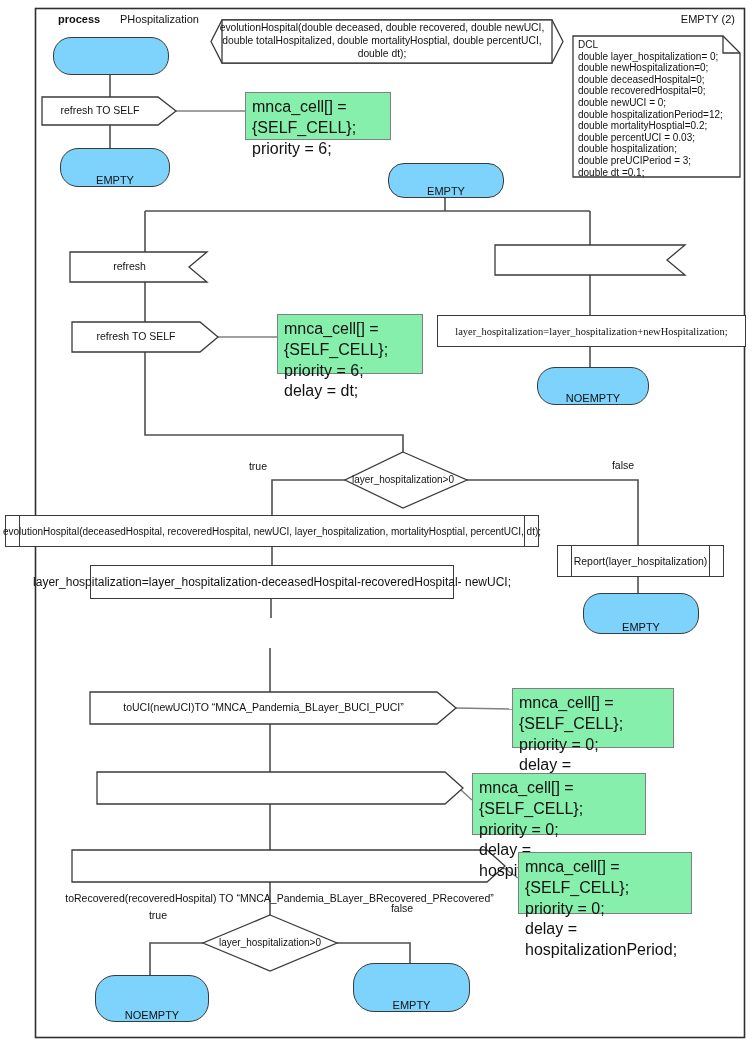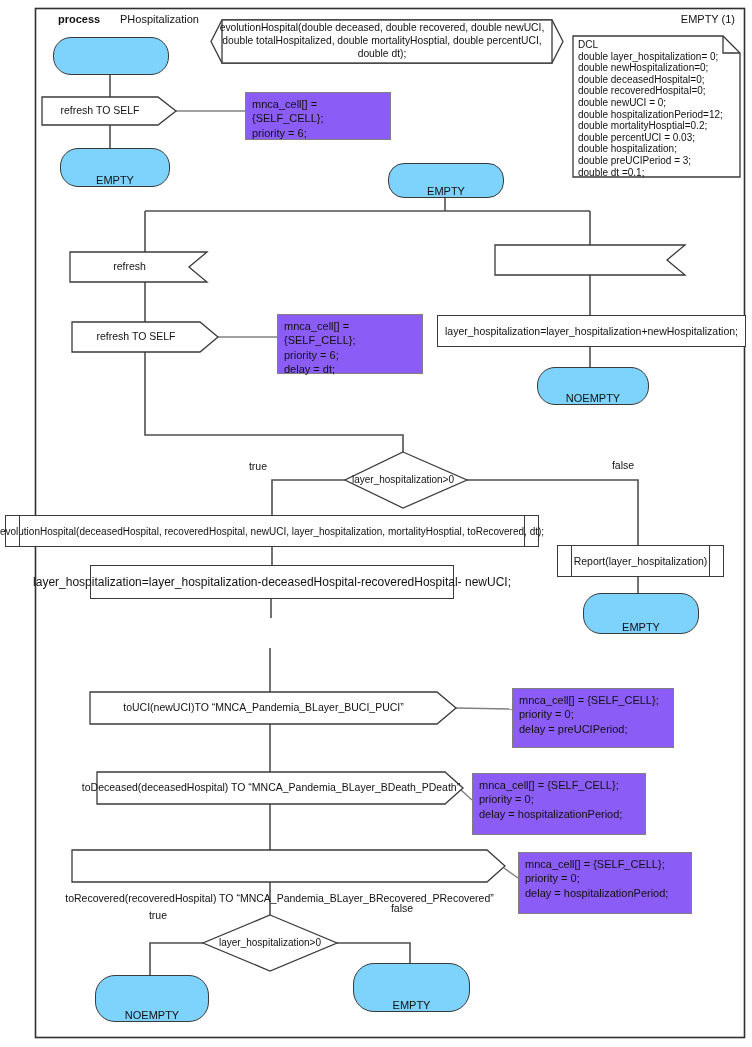--- a/index.html
+++ b/index.html
@@ -14,22 +14,22 @@
   .stadium{position:absolute;background:#7dd3fc;border:1.3px solid #3a3a3a;
            display:flex;align-items:flex-end;justify-content:center;font-size:11px;}
   .task{position:absolute;background:#fff;border:1.3px solid #3a3a3a;
         display:flex;align-items:center;justify-content:center;font-size:10.5px;white-space:nowrap;}
   .callbox{position:absolute;background:#fff;border:1.3px solid #3a3a3a;
            display:flex;align-items:center;justify-content:center;font-size:10.5px;white-space:nowrap;}
   .callbox::before,.callbox::after{content:"";position:absolute;top:0;bottom:0;width:0;
            border-left:1.2px solid #3a3a3a;}
   .callbox::before{left:13px;}
   .callbox::after{right:13px;}
-  .note{position:absolute;background:#8b5cf6;border:1.6px solid #808080;
-        font-size:11px;line-height:1.3;padding:4px 6px;white-space:pre-line;}
+  .note{position:absolute;background:#86efac;border:1.6px solid #808080;
+        font-size:16px;line-height:1.3;padding:4px 6px;white-space:pre-line;}
   svg{position:absolute;left:0;top:0;}
 </style>
 </head>
 <body>
 
 <div id="canvas">
 
   <svg width="752" height="1047">
 
     <rect x="35.5" y="8.5" width="709" height="1029" fill="none" stroke="#2f2f2f" stroke-width="1.6"></rect>
@@ -78,21 +78,21 @@
       <polygon points="270,915 337,943 270,971 203,943"></polygon>
       <path d="M222,20 L552,20 L563,41.5 L552,63 L222,63 L211,41.5 Z"></path>
       <rect x="222" y="20" width="330" height="43"></rect>
       <path d="M573,36 L723,36 L740,53 L740,177 L573,177 Z"></path>
       <path fill="none" d="M723,36 L723,53 L740,53"></path>
     </g>
   </svg>
 
   <div class="lbl left bold" style="left:58px;top:13px;width:62px;height:14px;font-size:11px;">process</div>
   <div class="lbl left" style="left:120px;top:13px;width:120px;height:14px;font-size:11px;">PHospitalization</div>
-  <div class="lbl right" style="left:640px;top:13px;width:95px;height:14px;font-size:11px;">EMPTY (1)</div>
+  <div class="lbl right" style="left:640px;top:13px;width:95px;height:14px;font-size:11px;">EMPTY (2)</div>
 
   <div class="lbl pre" style="left:212px;top:20px;width:340px;height:43px;font-size:10.3px;white-space:pre-line;">evolutionHospital(double deceased, double recovered, double newUCI,
 double totalHospitalized, double mortalityHosptial, double percentUCI, double dt);</div>
 
   <div class="pre" style="position:absolute;left:578px;top:39px;width:158px;height:136px;font-size:10px;line-height:11.6px;">DCL
 double layer_hospitalization= 0;
 double newHospitalization=0;
 double deceasedHospital=0;
 double recoveredHospital=0;
 double newUCI = 0;
@@ -115,51 +115,50 @@
   <div class="stadium" style="left:388px;top:163px;width:114px;height:33px;border-radius:16px;">
     <span>EMPTY</span>
   </div>
 
   <div class="lbl" style="left:70px;top:252px;width:119px;height:30px;">refresh</div>
   <div class="lbl" style="left:72px;top:322px;width:128px;height:30px;">refresh TO SELF</div>
   <div class="note" style="left:277px;top:314px;width:132px;height:50px;">mnca_cell[] = {SELF_CELL};
 priority = 6;
 delay = dt;</div>
 
-  <div class="task" style="left:437px;top:315px;width:307px;height:30px;">
+  <div class="task" style="left:437px;top:315px;width:307px;height:30px;font-family:Liberation Serif, serif;">
     <span>layer_hospitalization=layer_hospitalization+newHospitalization;</span>
   </div>
   <div class="stadium" style="left:537px;top:367px;width:110px;height:36px;border-radius:18px;">
     <span>NOEMPTY</span>
   </div>
 
   <div class="lbl" style="left:323px;top:466px;width:160px;height:28px;font-size:10px;">layer_hospitalization&gt;0</div>
   <div class="lbl" style="left:238px;top:460px;width:40px;height:14px;">true</div>
   <div class="lbl" style="left:603px;top:459px;width:40px;height:14px;">false</div>
 
   <div class="callbox" style="left:5px;top:515px;width:532px;height:30px;font-size:10px;">
-    <span>evolutionHospital(deceasedHospital, recoveredHospital, newUCI, layer_hospitalization, mortalityHosptial, toRecovered, dt);</span>
+    <span>evolutionHospital(deceasedHospital, recoveredHospital, newUCI, layer_hospitalization, mortalityHosptial, percentUCI, dt);</span>
   </div>
   <div class="task" style="left:90px;top:565px;width:362px;height:32px;font-size:12px;">
     <span>layer_hospitalization=layer_hospitalization-deceasedHospital-recoveredHospital- newUCI;</span>
   </div>
 
   <div class="callbox" style="left:557px;top:545px;width:165px;height:30px;">
     <span>Report(layer_hospitalization)</span>
   </div>
   <div class="stadium" style="left:583px;top:593px;width:114px;height:39px;border-radius:18px;">
     <span>EMPTY</span>
   </div>
 
   <div class="lbl" style="left:90px;top:692px;width:347px;height:32px;">toUCI(newUCI)TO “MNCA_Pandemia_BLayer_BUCI_PUCI”</div>
   <div class="note" style="left:512px;top:688px;width:148px;height:50px;">mnca_cell[] = {SELF_CELL};
 priority = 0;
 delay = preUCIPeriod;</div>
 
-  <div class="lbl" style="left:97px;top:772px;width:348px;height:32px;">toDeceased(deceasedHospital) TO “MNCA_Pandemia_BLayer_BDeath_PDeath”</div>
   <div class="note" style="left:472px;top:773px;width:160px;height:52px;">mnca_cell[] = {SELF_CELL};
 priority = 0;
 delay = hospitalizationPeriod;</div>
 
   <div class="lbl" style="left:72px;top:883px;width:415px;height:32px;">toRecovered(recoveredHospital) TO “MNCA_Pandemia_BLayer_BRecovered_PRecovered”</div>
   <div class="note" style="left:518px;top:852px;width:160px;height:52px;">mnca_cell[] = {SELF_CELL};
 priority = 0;
 delay = hospitalizationPeriod;</div>
 
   <div class="lbl" style="left:190px;top:929px;width:160px;height:28px;font-size:10px;">layer_hospitalization&gt;0</div>

